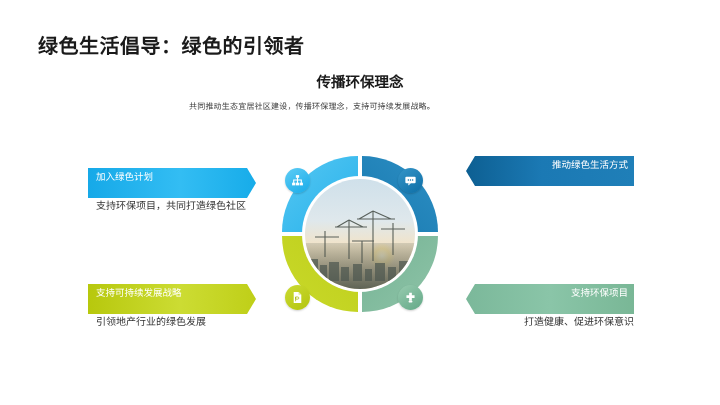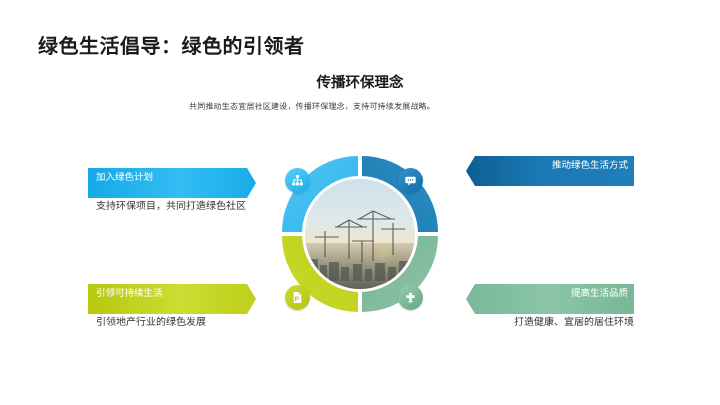--- a/index.html
+++ b/index.html
@@ -267,26 +267,26 @@
       <rect x="8.5" y="18" width="7" height="3" rx="1" fill="#ffffff"></rect>
     </svg>
   </div>
 
   <div class="callout left c-tl">
     <div class="banner to-right bn-cyan">加入绿色计划</div>
     <div class="desc">支持环保项目，共同打造绿色社区</div>
   </div>
 
   <div class="callout left c-bl">
-    <div class="banner to-right bn-lime">引领可持续生活</div>
+    <div class="banner to-right bn-lime">支持可持续发展战略</div>
     <div class="desc">引领地产行业的绿色发展</div>
   </div>
 
   <div class="callout right c-tr">
     <div class="banner to-left bn-blue">推动绿色生活方式</div>
   </div>
 
   <div class="callout right c-br">
-    <div class="banner to-left bn-green">提高生活品质</div>
-    <div class="desc">打造健康、宜居的居住环境</div>
+    <div class="banner to-left bn-green">支持环保项目</div>
+    <div class="desc">打造健康、促进环保意识</div>
   </div>
 
 </div>
 
 </body></html>

